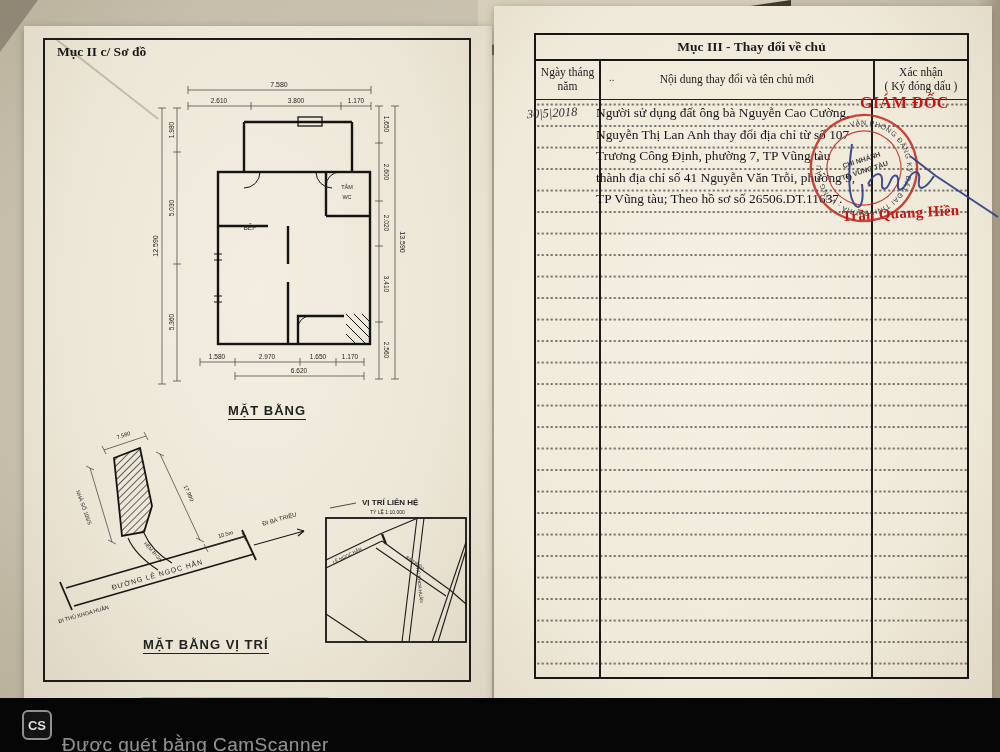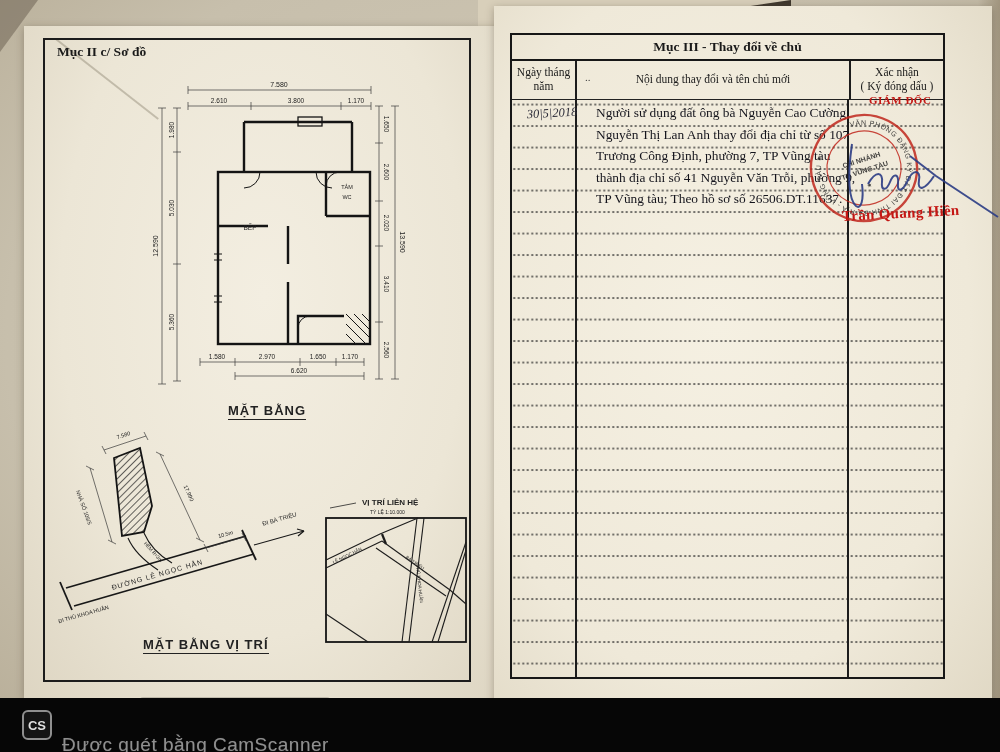--- a/index.html
+++ b/index.html
@@ -2,48 +2,48 @@
 <html><head>
 <meta charset="utf-8">
 <style>
   html,body{margin:0;padding:0;}
   #canvas{position:relative;width:1000px;height:752px;overflow:hidden;
     background:radial-gradient(ellipse at 55% 45%, #d2cab8 0%, #c7bfac 70%, #b7ad97 100%);
     font-family:"Liberation Serif", serif;color:#1a1a1a;}
   .abs{position:absolute;}
   .page{position:absolute;box-shadow:0 2px 8px rgba(60,50,35,.35);}
   .page-left{left:24px;top:26px;width:468px;height:672px;
-    background:radial-gradient(ellipse at 50% 40%, #f3eee1 0%, #ece6d6 60%, #ddd5c2 100%);padding-left:12px;}
+    background:radial-gradient(ellipse at 50% 40%, #f3eee1 0%, #ece6d6 60%, #ddd5c2 100%);}
   .page-right{left:494px;top:6px;width:498px;height:706px;
     background:radial-gradient(ellipse at 45% 45%, #f5f0e2 0%, #efe9d9 65%, #e0d8c4 100%);}
   .pborder{position:absolute;border:2.5px solid #1c1c1c;}
   .sec-title{font-weight:bold;font-size:13.5px;}
   .caption{font-weight:bold;font-size:13px;font-family:"Liberation Sans",sans-serif;
     border-bottom:1.5px solid #222;padding-bottom:1px;letter-spacing:1px;color:#222;}
   
-  .tbl{position:absolute;left:16px;top:27px;width:431px;height:642px;border:2.2px solid #171717;}
+  .tbl{position:absolute;left:40px;top:27px;width:431px;height:642px;border:2.2px solid #171717;}
   .tbl-title{height:24px;line-height:24px;text-align:center;font-weight:bold;font-size:13.5px;
     border-bottom:2px solid #171717;}
   .tbl-head{display:flex;height:38px;border-bottom:1.5px solid #222;}
   .tbl-head>div{display:flex;align-items:center;justify-content:center;text-align:center;
     font-size:11.5px;line-height:1.2;}
   .th-date{width:63px;border-right:2px solid #1c1c1c;}
   .th-content{width:272px;border-right:2px solid #1c1c1c;position:relative;}
   .th-confirm{flex:1;}
   .tbl-body{position:absolute;left:0;top:64.2px;right:0;bottom:0;
     background-image:radial-gradient(circle, rgba(35,35,35,.7) .8px, transparent 1.3px);
     background-size:4.5px 21.5px;background-position:0 16.3px;}
   .vsep{position:absolute;width:2px;background:#1c1c1c;top:64.2px;bottom:0;}
   .marker{position:absolute;left:8px;top:10px;font-size:11px;color:#444;}
   .entry-date{position:absolute;left:28px;top:100px;width:60px;text-align:center;
     font-style:italic;font-size:12.5px;color:#2c2c38;transform:rotate(-3deg);}
   .entry-lines{position:absolute;left:102px;top:96px;width:272px;font-size:13.4px;
     line-height:21.5px;color:#14141c;}
   .red{color:#c41714;}
-  .giamdoc{position:absolute;left:375px;top:88px;font-weight:bold;font-size:11px;letter-spacing:.5px;}
+  .giamdoc{position:absolute;left:366px;top:88px;font-weight:bold;font-size:16px;letter-spacing:.5px;}
   .signer{position:absolute;left:348px;top:199px;font-weight:bold;font-size:15px;
     transform:rotate(-3deg);letter-spacing:.3px;}
   
   .watermark{position:absolute;left:331px;top:345px;font-family:"Liberation Sans",sans-serif;
     font-weight:bold;font-size:58px;letter-spacing:1px;color:rgba(137,140,221,.85);z-index:30;}
   
   .scanbar{position:absolute;left:0;bottom:0;width:1000px;height:54px;background:#060606;z-index:40;
     display:flex;align-items:center;font-family:"Liberation Sans",sans-serif;padding-left:12px;}
   .cs-logo{width:26px;height:26px;margin-left:10px;border:2px solid #8f8f8f;border-radius:6px;
     background:#141414;color:#dedede;font-weight:bold;font-size:13px;display:flex;

